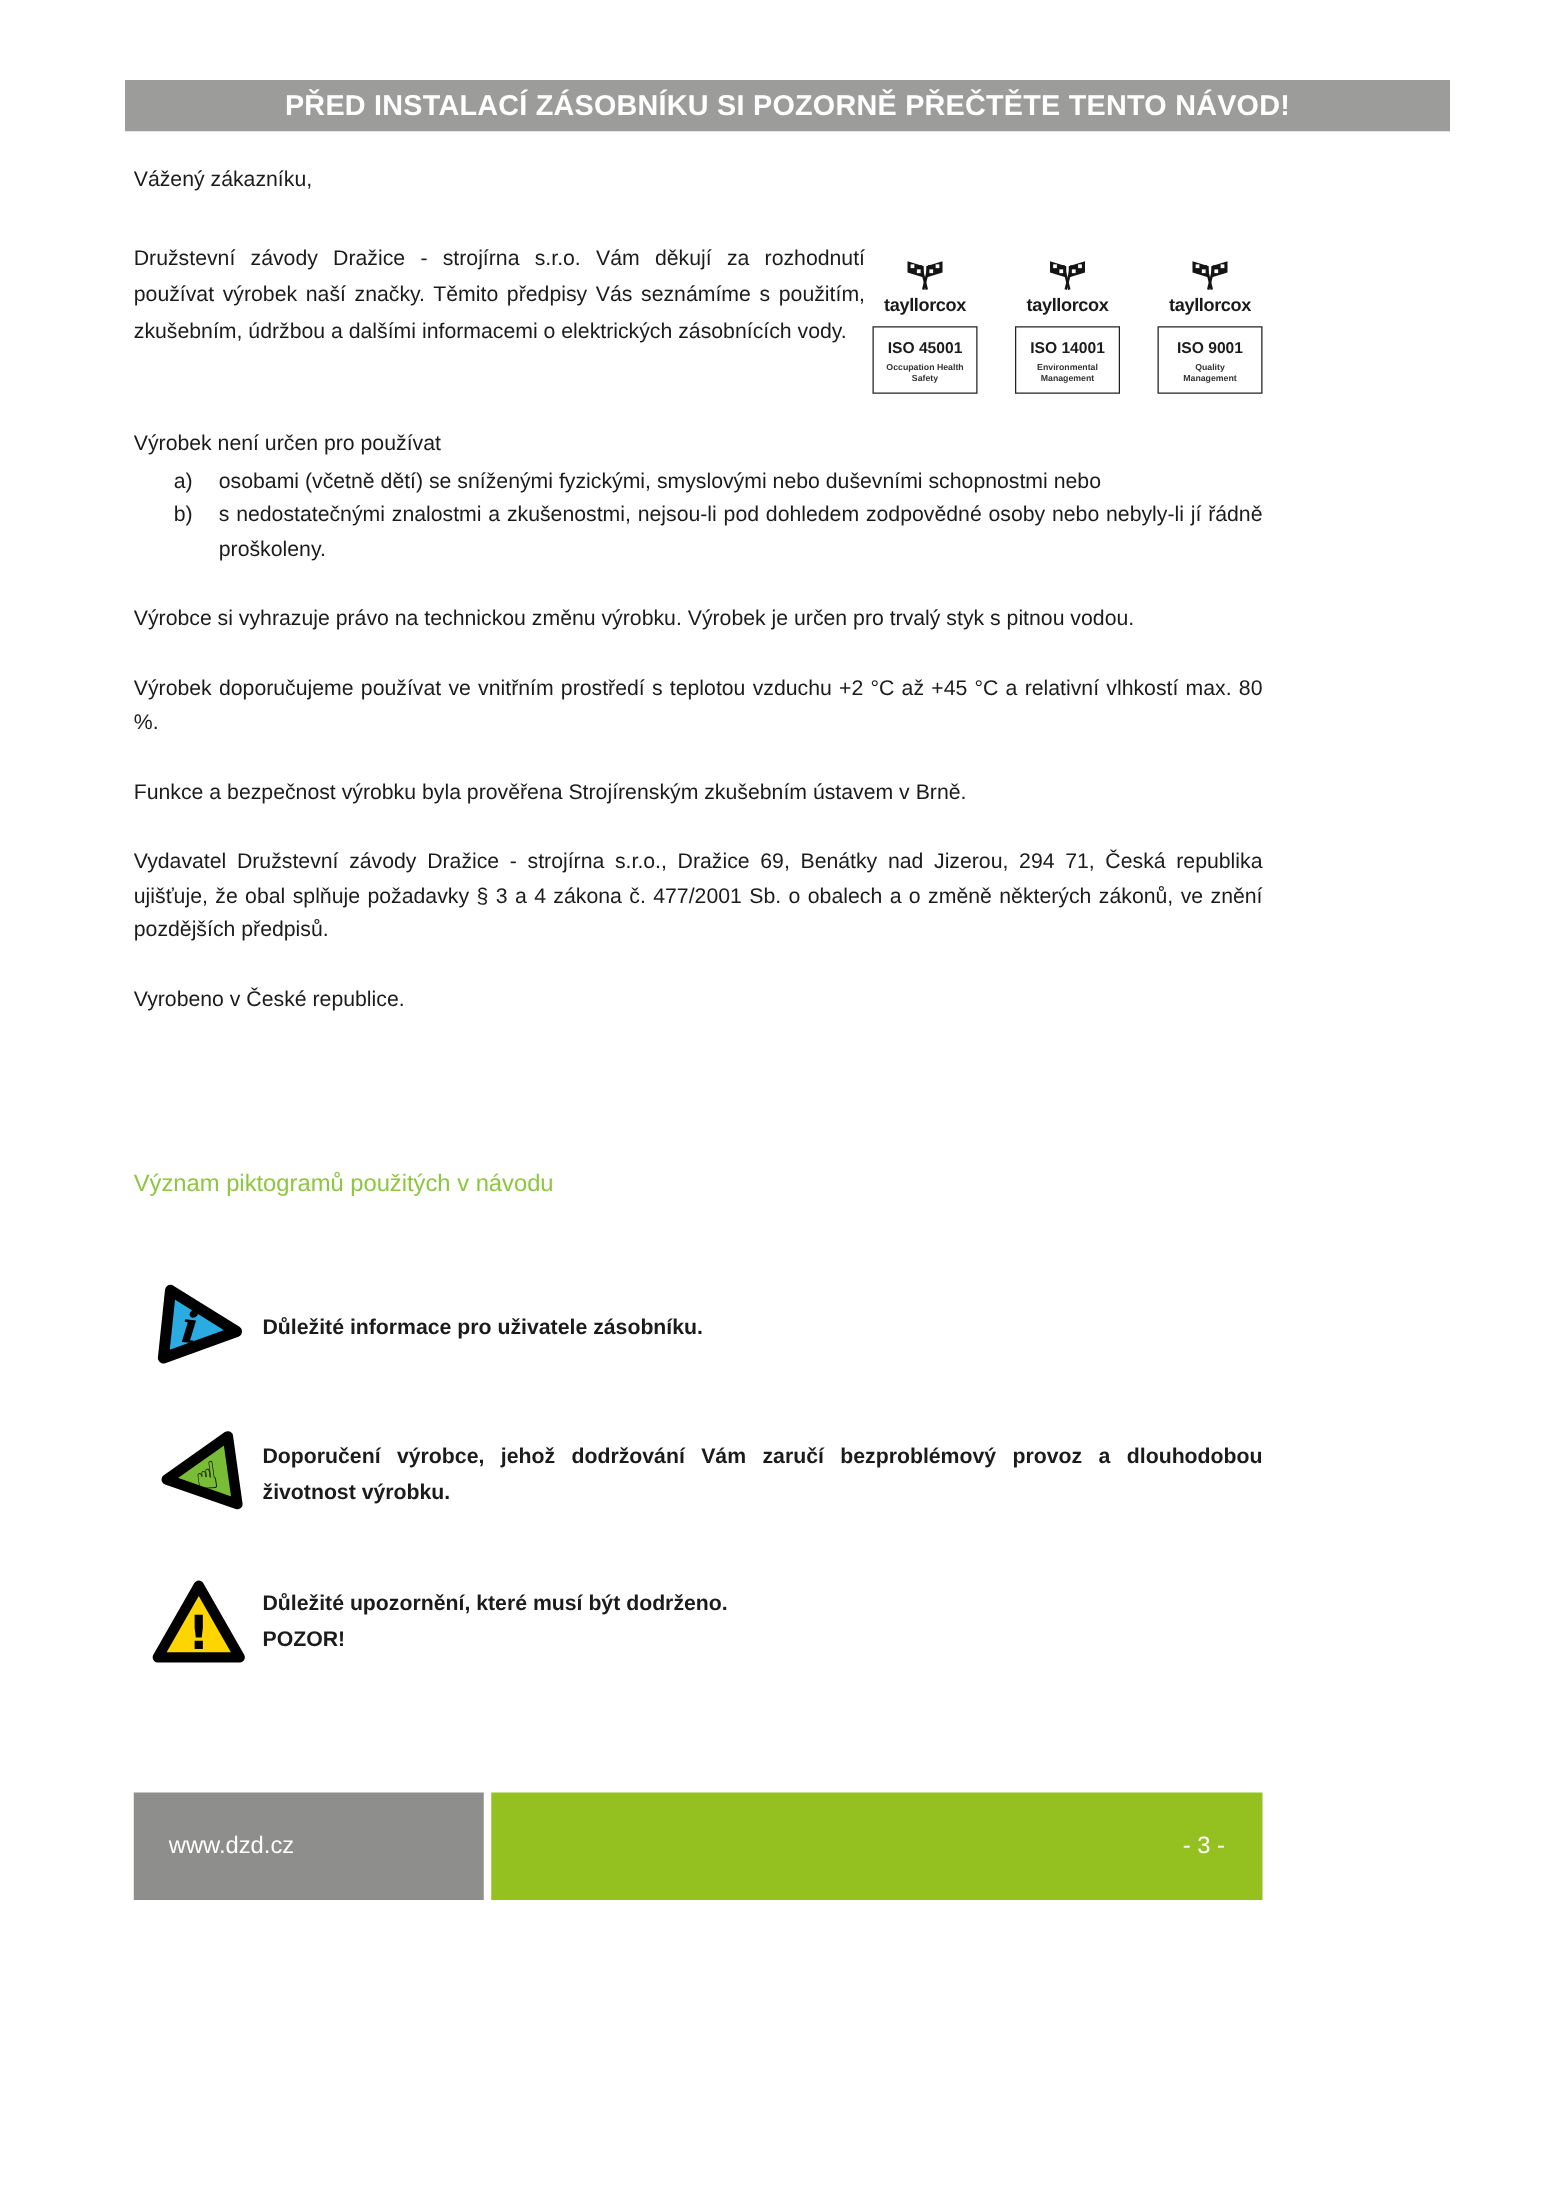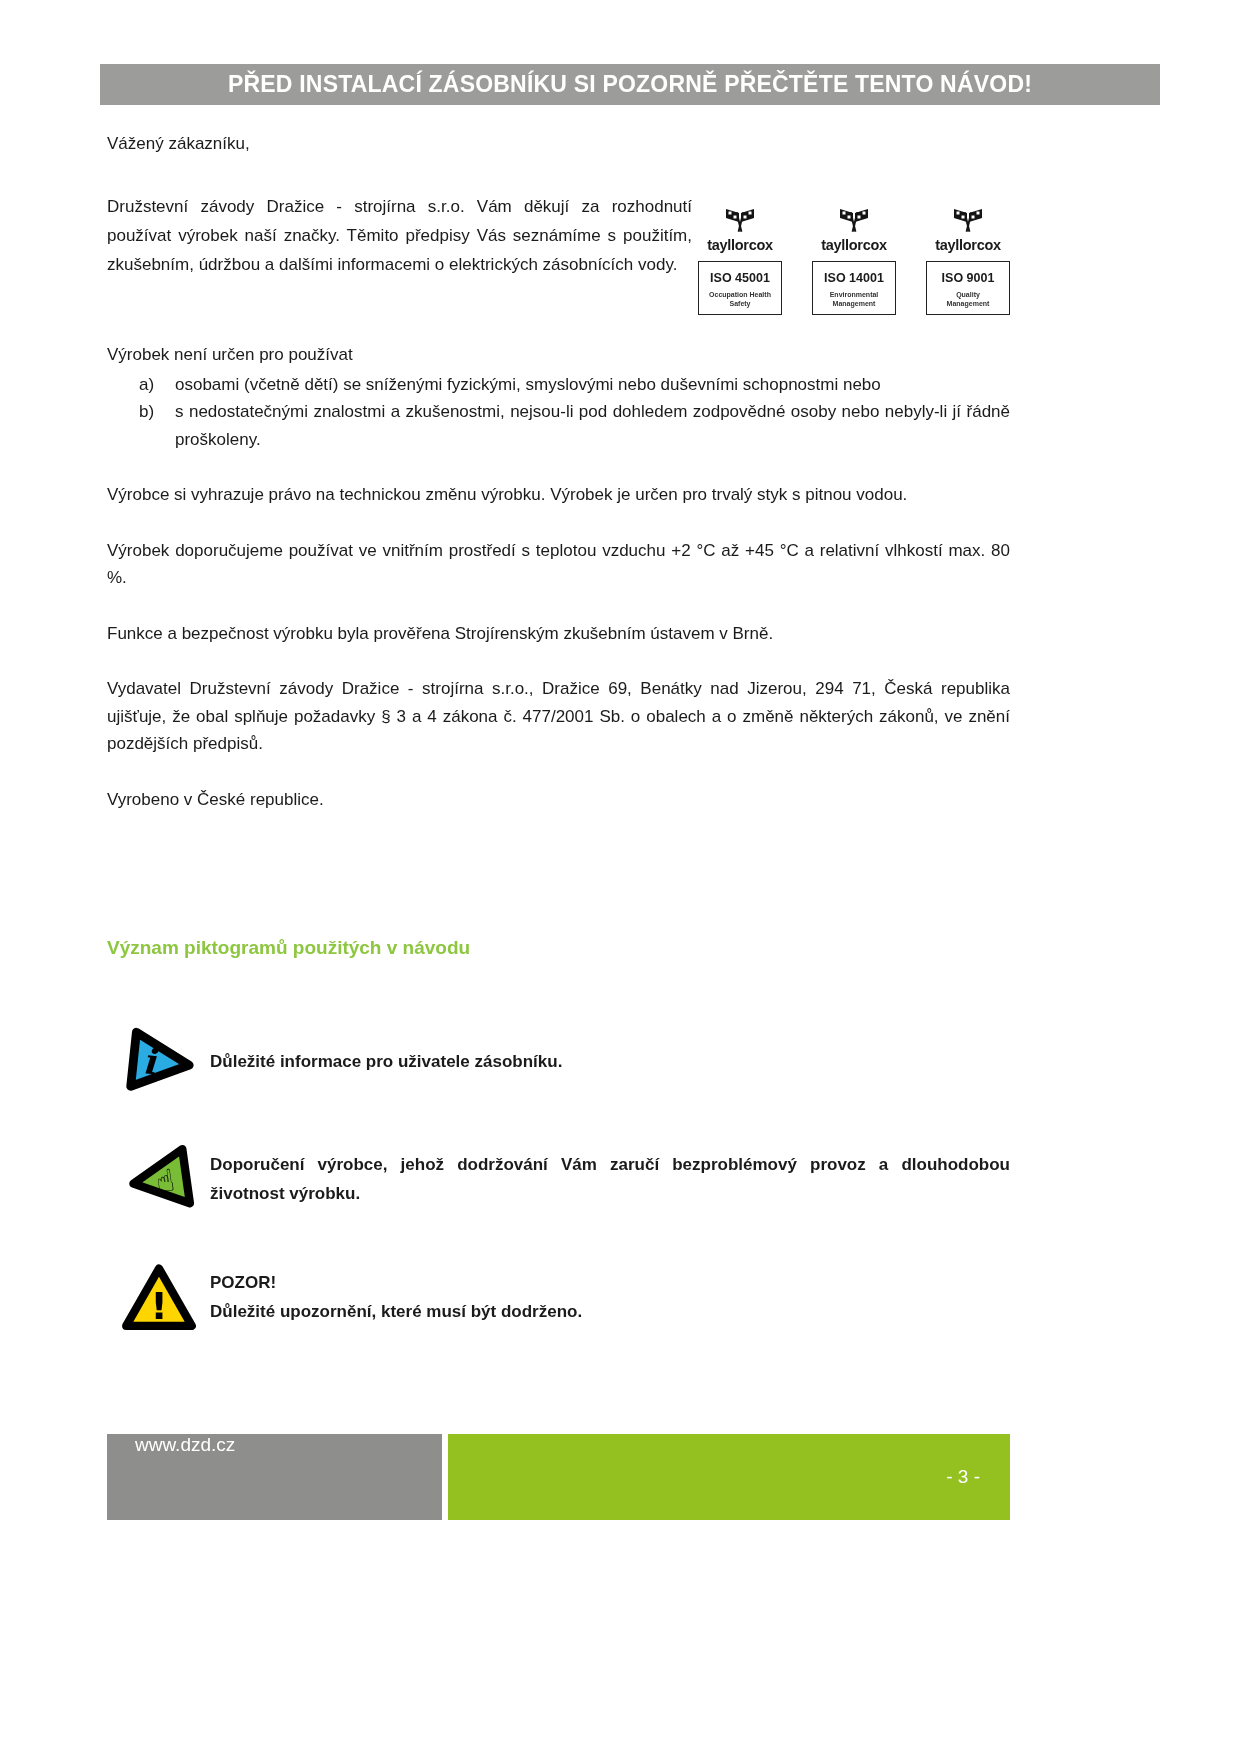--- a/index.html
+++ b/index.html
@@ -29,30 +29,30 @@
   .badge-sub { font-size:7px; font-weight:bold; color:#333; text-align:center; line-height:1.25; width:62px; }
 
   .para { margin-top:28px; }
   .restr-intro { margin-top:26px; }
   .list { margin-left:32px; margin-top:2px; }
   .list-item { display:flex; }
   .list-label { width:36px; flex:none; }
   .list-text { text-align:justify; }
   .justify { text-align:justify; }
 
-  .section-heading { color:#8dc63f; font-size:19px; font-weight:bold; margin-top:120px; }
+  .section-heading { color:#8dc63f; font-size:19px; font-weight:normal; margin-top:120px; }
 
   .picto-area { margin-top:52px; }
   .picto-row { display:flex; align-items:center; margin-bottom:26px; min-height:92px; }
   .picto-icon { width:103px; flex:none; display:flex; justify-content:center; align-items:center; }
   .picto-text { font-weight:bold; width:800px; line-height:1.7; }
 
   
   .footer { position:absolute; left:107px; top:1434px; width:903px; height:86px; display:flex; gap:6px; }
-  .footer-gray { width:335px; background:#8e8e8d; display:flex; align-items:flex-start; padding-left:28px; }
+  .footer-gray { width:280px; background:#8e8e8d; display:flex; align-items:center; padding-left:28px; }
   .footer-gray span { color:#ffffff; font-size:19px; }
   .footer-green { flex:1; background:#94c11f; display:flex; align-items:center; justify-content:flex-end; padding-right:30px; }
   .footer-green span { color:#ffffff; font-size:19px; }
 
   svg { display:block; }
 </style>
 </head>
 <body>
 
 <div class="page">
@@ -176,22 +176,22 @@
       </div>
 
       <div class="picto-row">
         <span class="picto-icon">
           <svg width="82" height="76" viewBox="0 0 100 92">
             <path d="M50 10 L90 80 L10 80 Z" fill="#ffd500" stroke="#000" stroke-width="10" stroke-linejoin="round"></path>
             <text x="50" y="72" text-anchor="middle" font-family="'DejaVu Sans', sans-serif" font-size="46" font-weight="bold" fill="#000">!</text>
           </svg>
         </span>
         <div class="picto-text">
+          <p>Důležité upozornění, které musí být dodrženo.</p>
           <p>POZOR!</p>
-          <p>Důležité upozornění, které musí být dodrženo.</p>
         </div>
       </div>
 
     </div>
 
   </main>
 
   <footer class="footer">
     <div class="footer-gray">
       <span>www.dzd.cz</span>

